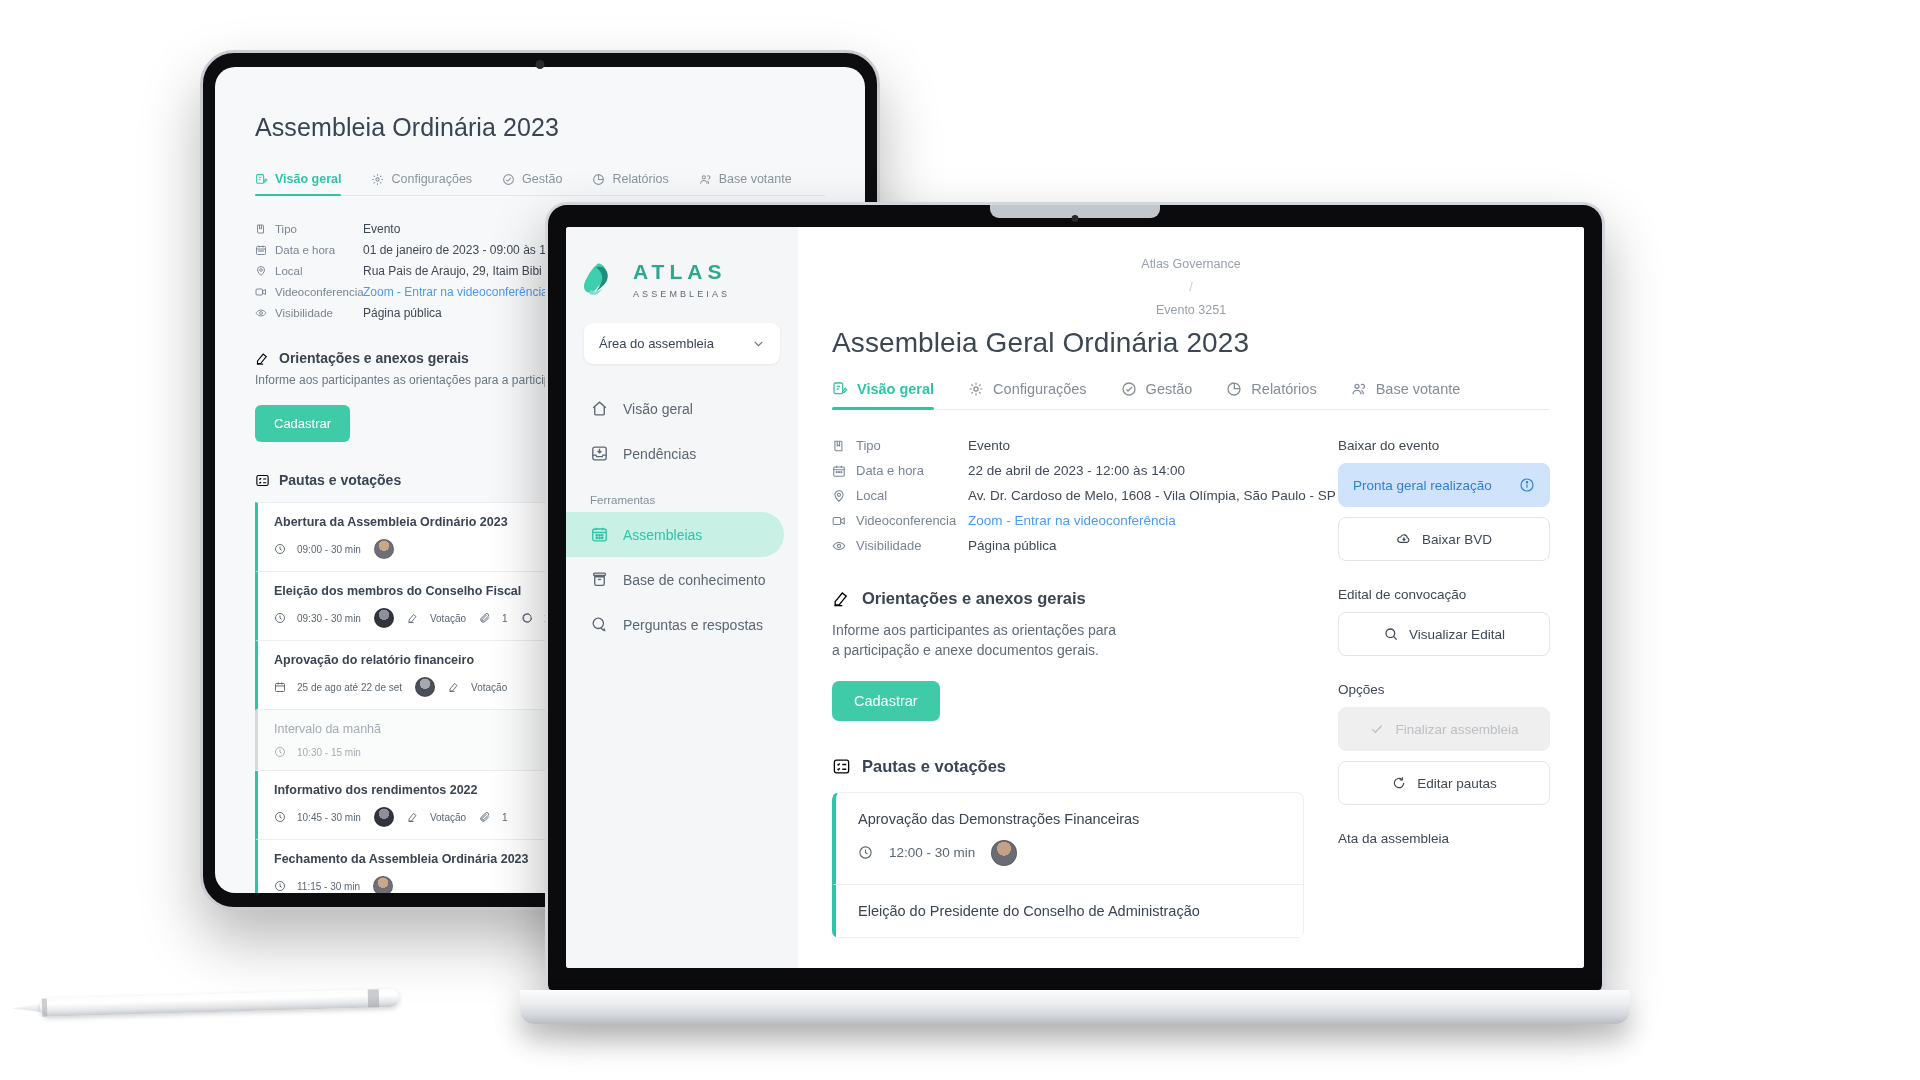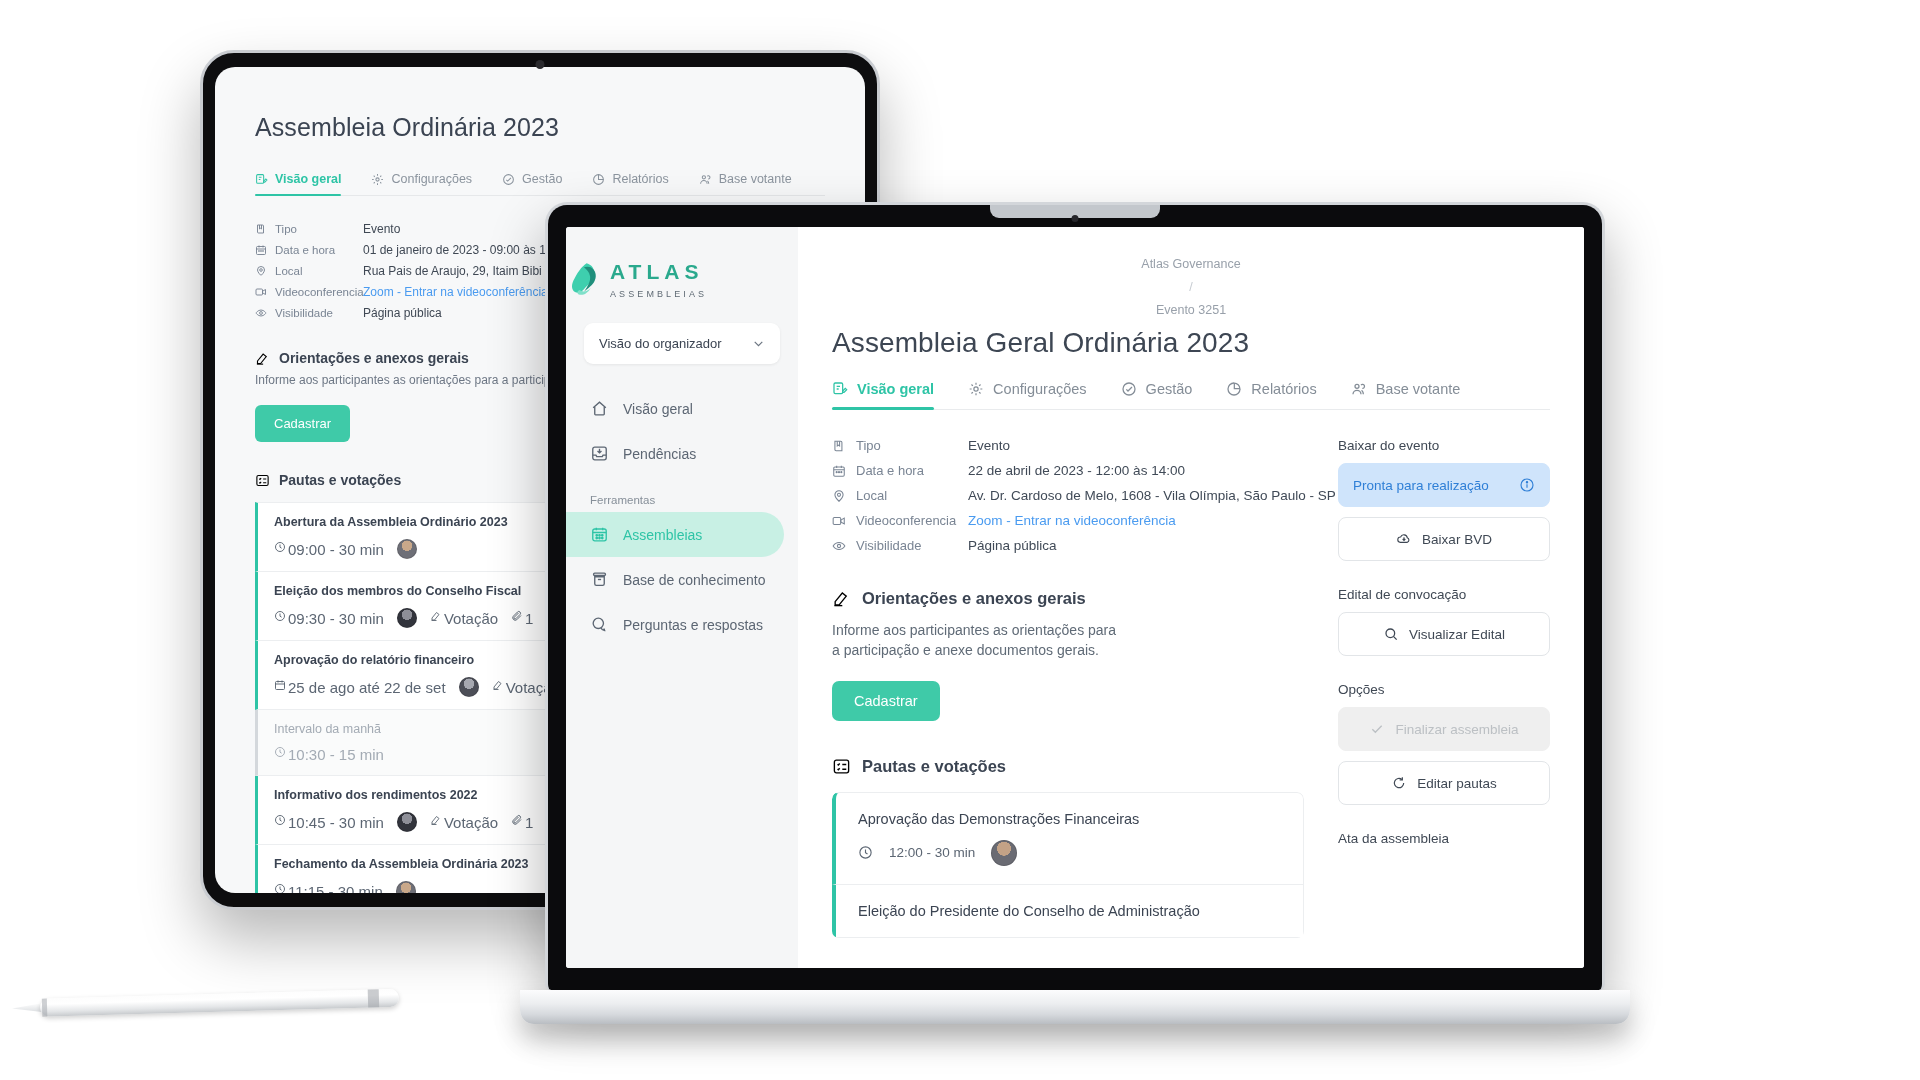--- a/index.html
+++ b/index.html
@@ -63,21 +63,21 @@
   .t-list { margin-top: 14px; }
   .t-card {
     background:#fff; border:1px solid #eceef0; border-left:3px solid #2ec4a6;
     padding: 12px 16px 12px 16px;
   }
   .t-card + .t-card { border-top:none; }
   .t-card.muted { border-left-color:#d4d8dc; background:#fafbfb; }
   .t-card-title { font-size:12.5px; color:#3b4452; font-weight:700; }
   .t-card.muted .t-card-title { color:#a3abb4; font-weight:400; }
   .t-card-meta { display:flex; align-items:center; gap:13px; margin-top:10px; }
-  .t-meta { display:flex; gap:2px; font-size:15px; color:#5c6673; }
+  .t-meta { display:flex; align-items:center; gap:11px; font-size:10px; color:#5c6673; }
   .t-card.muted .t-meta { color:#a3abb4; }
   .t-meta svg{width:12px;height:12px;display:block;}
   .avatar { width:20px;height:20px;border-radius:50%;flex:none;
             background: radial-gradient(circle at 50% 32%, #c9a88a 0 34%, #6e6f77 35% 100%);
             border:1px solid rgba(0,0,0,.12); }
   .avatar.a2{ background: radial-gradient(circle at 50% 32%, #8e8f98 0 34%, #32343c 35% 100%); }
   .avatar.a3{ background: radial-gradient(circle at 50% 32%, #a6a8b0 0 34%, #4c4e57 35% 100%); }
 
   
   #pencil{
@@ -114,21 +114,21 @@
     border-radius: 0 0 14px 14px;
     box-shadow: 0 16px 26px rgba(0,0,0,.22);
   }
   #laptop-notch{
     position:absolute; left:50%; transform:translateX(-50%); top:0;
     width:170px;height:13px;background:#c3c7cc;border-radius:0 0 9px 9px;
   }
 
   
   .l-sidebar{ width:232px; flex:none; background:#f5f6f7; padding: 24px 0 0 0; }
-  .logo-wrap{ display:flex; align-items:center; justify-content:center; padding: 8px 0 0 0;}
+  .logo-wrap{ display:flex; align-items:center; justify-content:center; gap:11px; padding: 8px 0 0 12px;}
   .logo-mark{ width:44px;height:44px; flex:none; }
   .logo-text .l1{ font-size:21px; letter-spacing:5px; color:#2aa98d; font-weight:700; line-height:1;}
   .logo-text .l2{ font-size:9px; letter-spacing:3.1px; color:#5f6a74; margin-top:5px; line-height:1;}
   .org-select{
     margin: 20px 18px 0 18px; background:#fff; border-radius:9px;
     display:flex; align-items:center; justify-content:space-between;
     padding: 13px 15px; font-size:13px; color:#3b4452;
     box-shadow: 0 1px 3px rgba(0,0,0,.07);
   }
   .org-select svg{width:13px;height:13px;display:block;color:#6b7480;}
@@ -507,21 +507,21 @@
                 <path d="M20 45c5 4 11 2 16-3-4 7-10 11-16 10-4-1-5-5 0-7z" fill="#7fe0c9"></path>
               </svg>
             </span>
             <span class="logo-text">
               <span class="l1">ATLAS</span>
               <span class="l2">ASSEMBLEIAS</span>
             </span>
           </div>
 
           <div class="org-select">
-            <span>Visão do organizador</span>
+            <span>Área do assembleia</span>
             <span>
                 <svg viewBox="0 0 24 24" fill="none" stroke="currentColor" stroke-width="2.2">
                   <path d="M5 9l7 7 7-7"></path>
                 </svg>
               </span>
           </div>
 
           <nav class="nav">
             <div class="nav-item">
               <span>
@@ -745,21 +745,21 @@
                 </div>
                 <div class="l-card">
                   <div class="l-card-title">Eleição do Presidente do Conselho de Administração</div>
                 </div>
               </div>
             </div>
 
             <div class="l-col-right">
               <div class="r-label">Baixar do evento</div>
               <div class="r-btn status">
-                <span>Pronta para realização</span>
+                <span>Pronta geral realização</span>
                 <span>
                     <svg viewBox="0 0 24 24" fill="none" stroke="currentColor" stroke-width="1.7">
                       <circle cx="12" cy="12" r="9"></circle>
                       <path d="M12 11v5"></path>
                       <circle cx="12" cy="7.8" r="1" fill="currentColor"></circle>
                     </svg>
                   </span>
               </div>
               <div class="r-btn">
                 <span>

